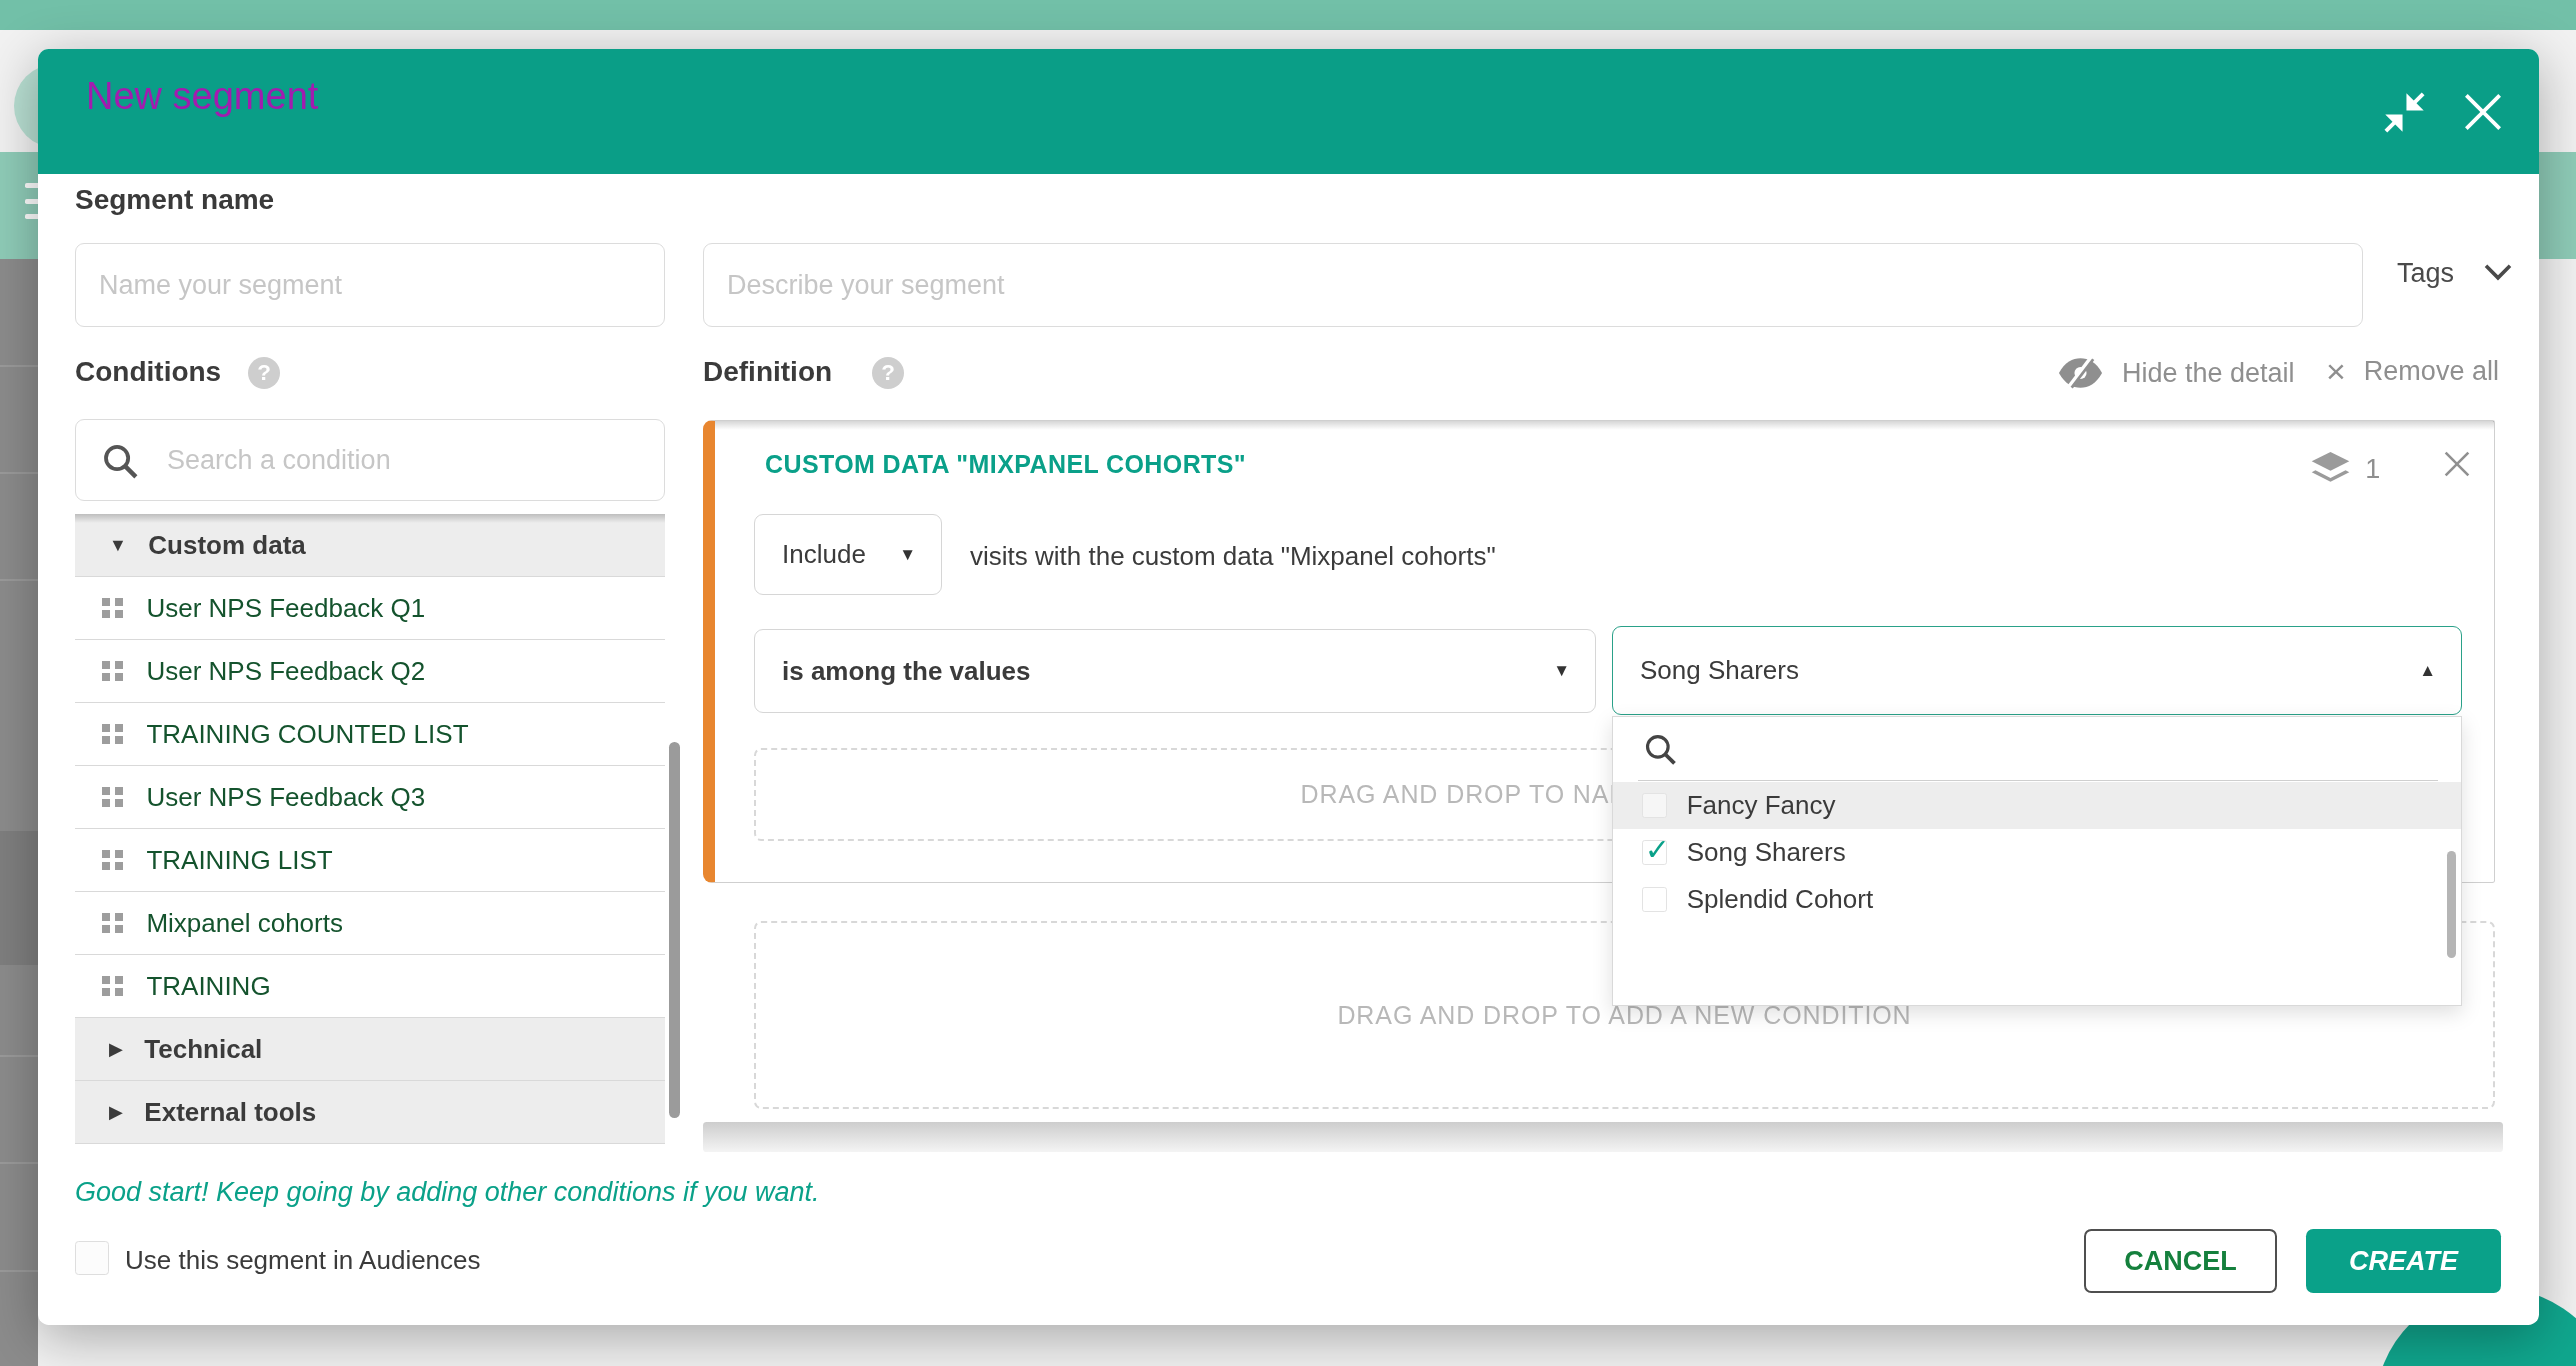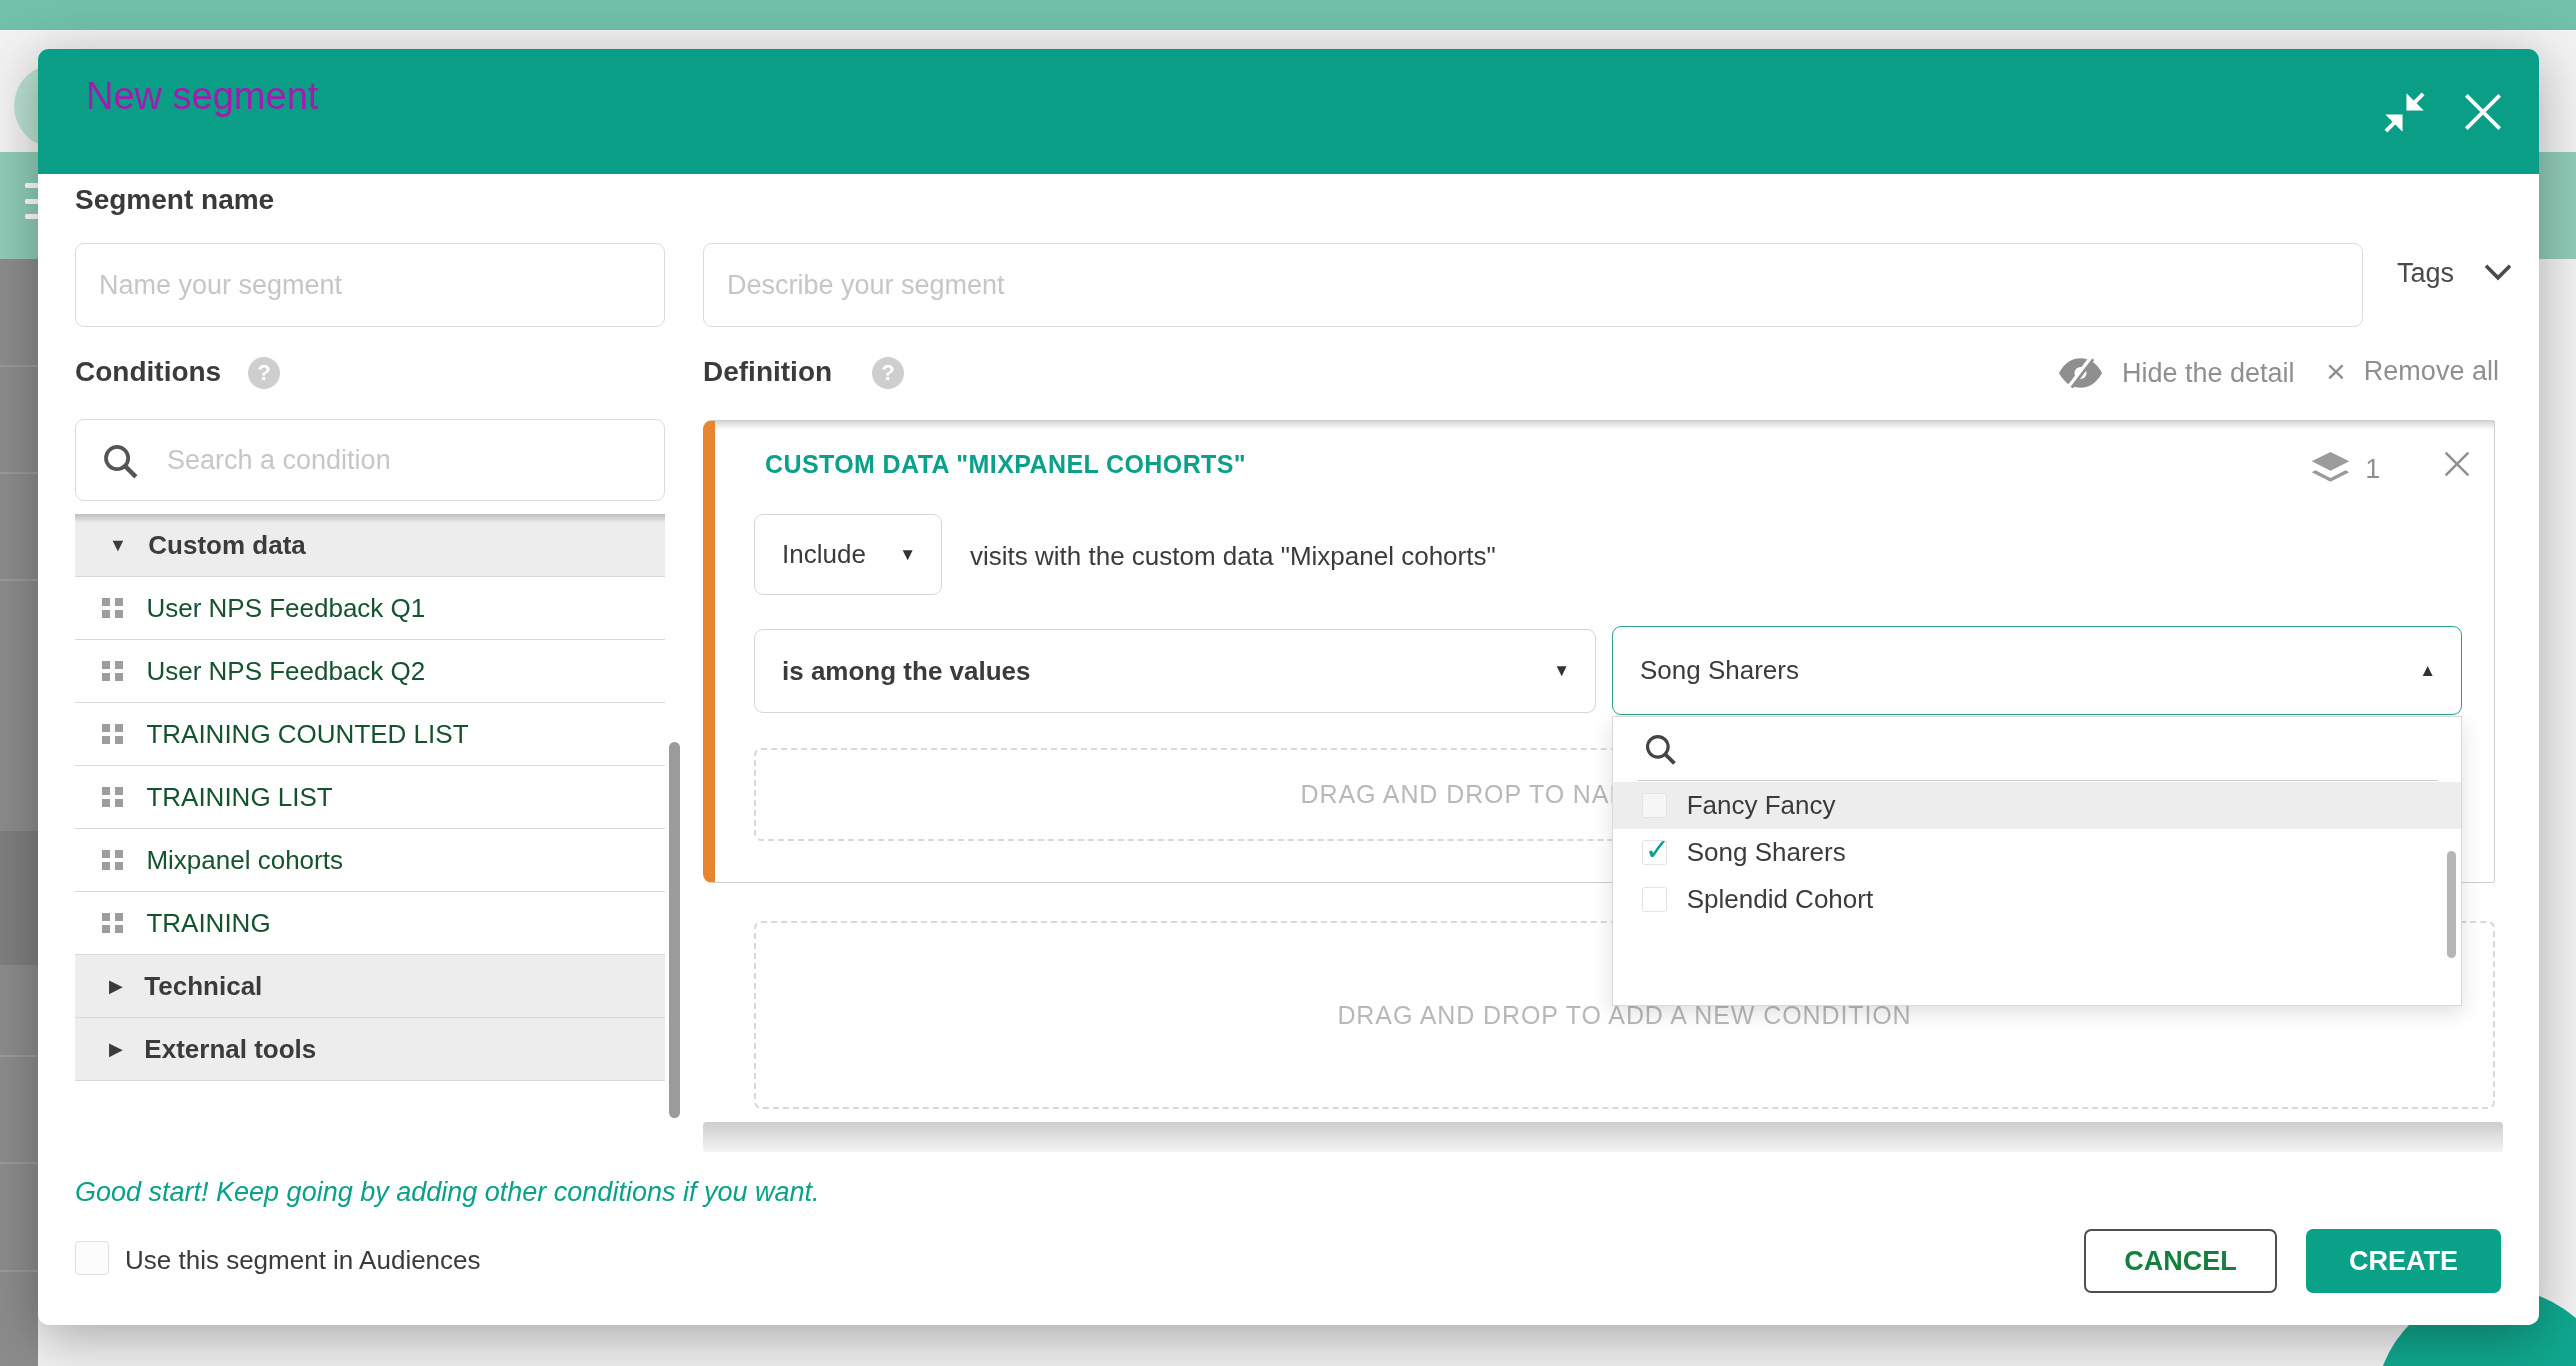--- a/index.html
+++ b/index.html
@@ -110,21 +110,21 @@
                background:linear-gradient(#cdcdcd,#f4f4f4);z-index:2;cursor:pointer;}
 
   
   #hint{left:75px;top:1177px;font-size:27px;font-style:italic;color:#0aa189;z-index:2;}
   #aud-box{left:75px;top:1241px;width:34px;height:34px;box-sizing:border-box;border:1.8px solid #dedede;border-radius:3.6px;
            background:#fcfcfc;z-index:2;cursor:pointer;}
   #aud-label{left:125px;top:1245px;font-size:26px;color:#3b3b3b;z-index:2;}
   .btn{position:absolute;box-sizing:border-box;height:64px;border-radius:7.2px;display:flex;align-items:center;
        justify-content:center;font-size:27px;font-weight:bold;z-index:2;cursor:pointer;}
   #cancel-btn{left:2084px;top:1229px;width:193px;background:#fff;border:2.7px solid #4f4f4f;color:#15803d;}
-  #create-btn{left:2306px;top:1229px;width:195px;background:#0aa189;color:#fff;}
+  #create-btn{left:2306px;top:1229px;width:195px;background:#0aa189;color:#fff;font-style:italic;}
 </style>
 </head>
 <body>
 
 <div id="stage">
 
   <div class="abs" id="topbar"></div>
   <div class="abs" id="bg-circle"></div>
   <div class="abs" id="side-green">
     <span class="hbar" style="top:31px"></span>
@@ -227,20 +227,29 @@
         <span class="ilabel">User NPS Feedback Q2</span>
       </div>
       <div class="crow item">
         <span class="handle">
           <i></i>
           <i></i>
           <i></i>
           <i></i>
         </span>
         <span class="ilabel">TRAINING COUNTED LIST</span>
+      </div>
+      <div class="crow item">
+        <span class="handle">
+          <i></i>
+          <i></i>
+          <i></i>
+          <i></i>
+        </span>
+        <span class="ilabel">User NPS Feedback Q3</span>
       </div>
       <div class="crow item">
         <span class="handle">
           <i></i>
           <i></i>
           <i></i>
           <i></i>
         </span>
         <span class="ilabel">TRAINING LIST</span>
       </div>

